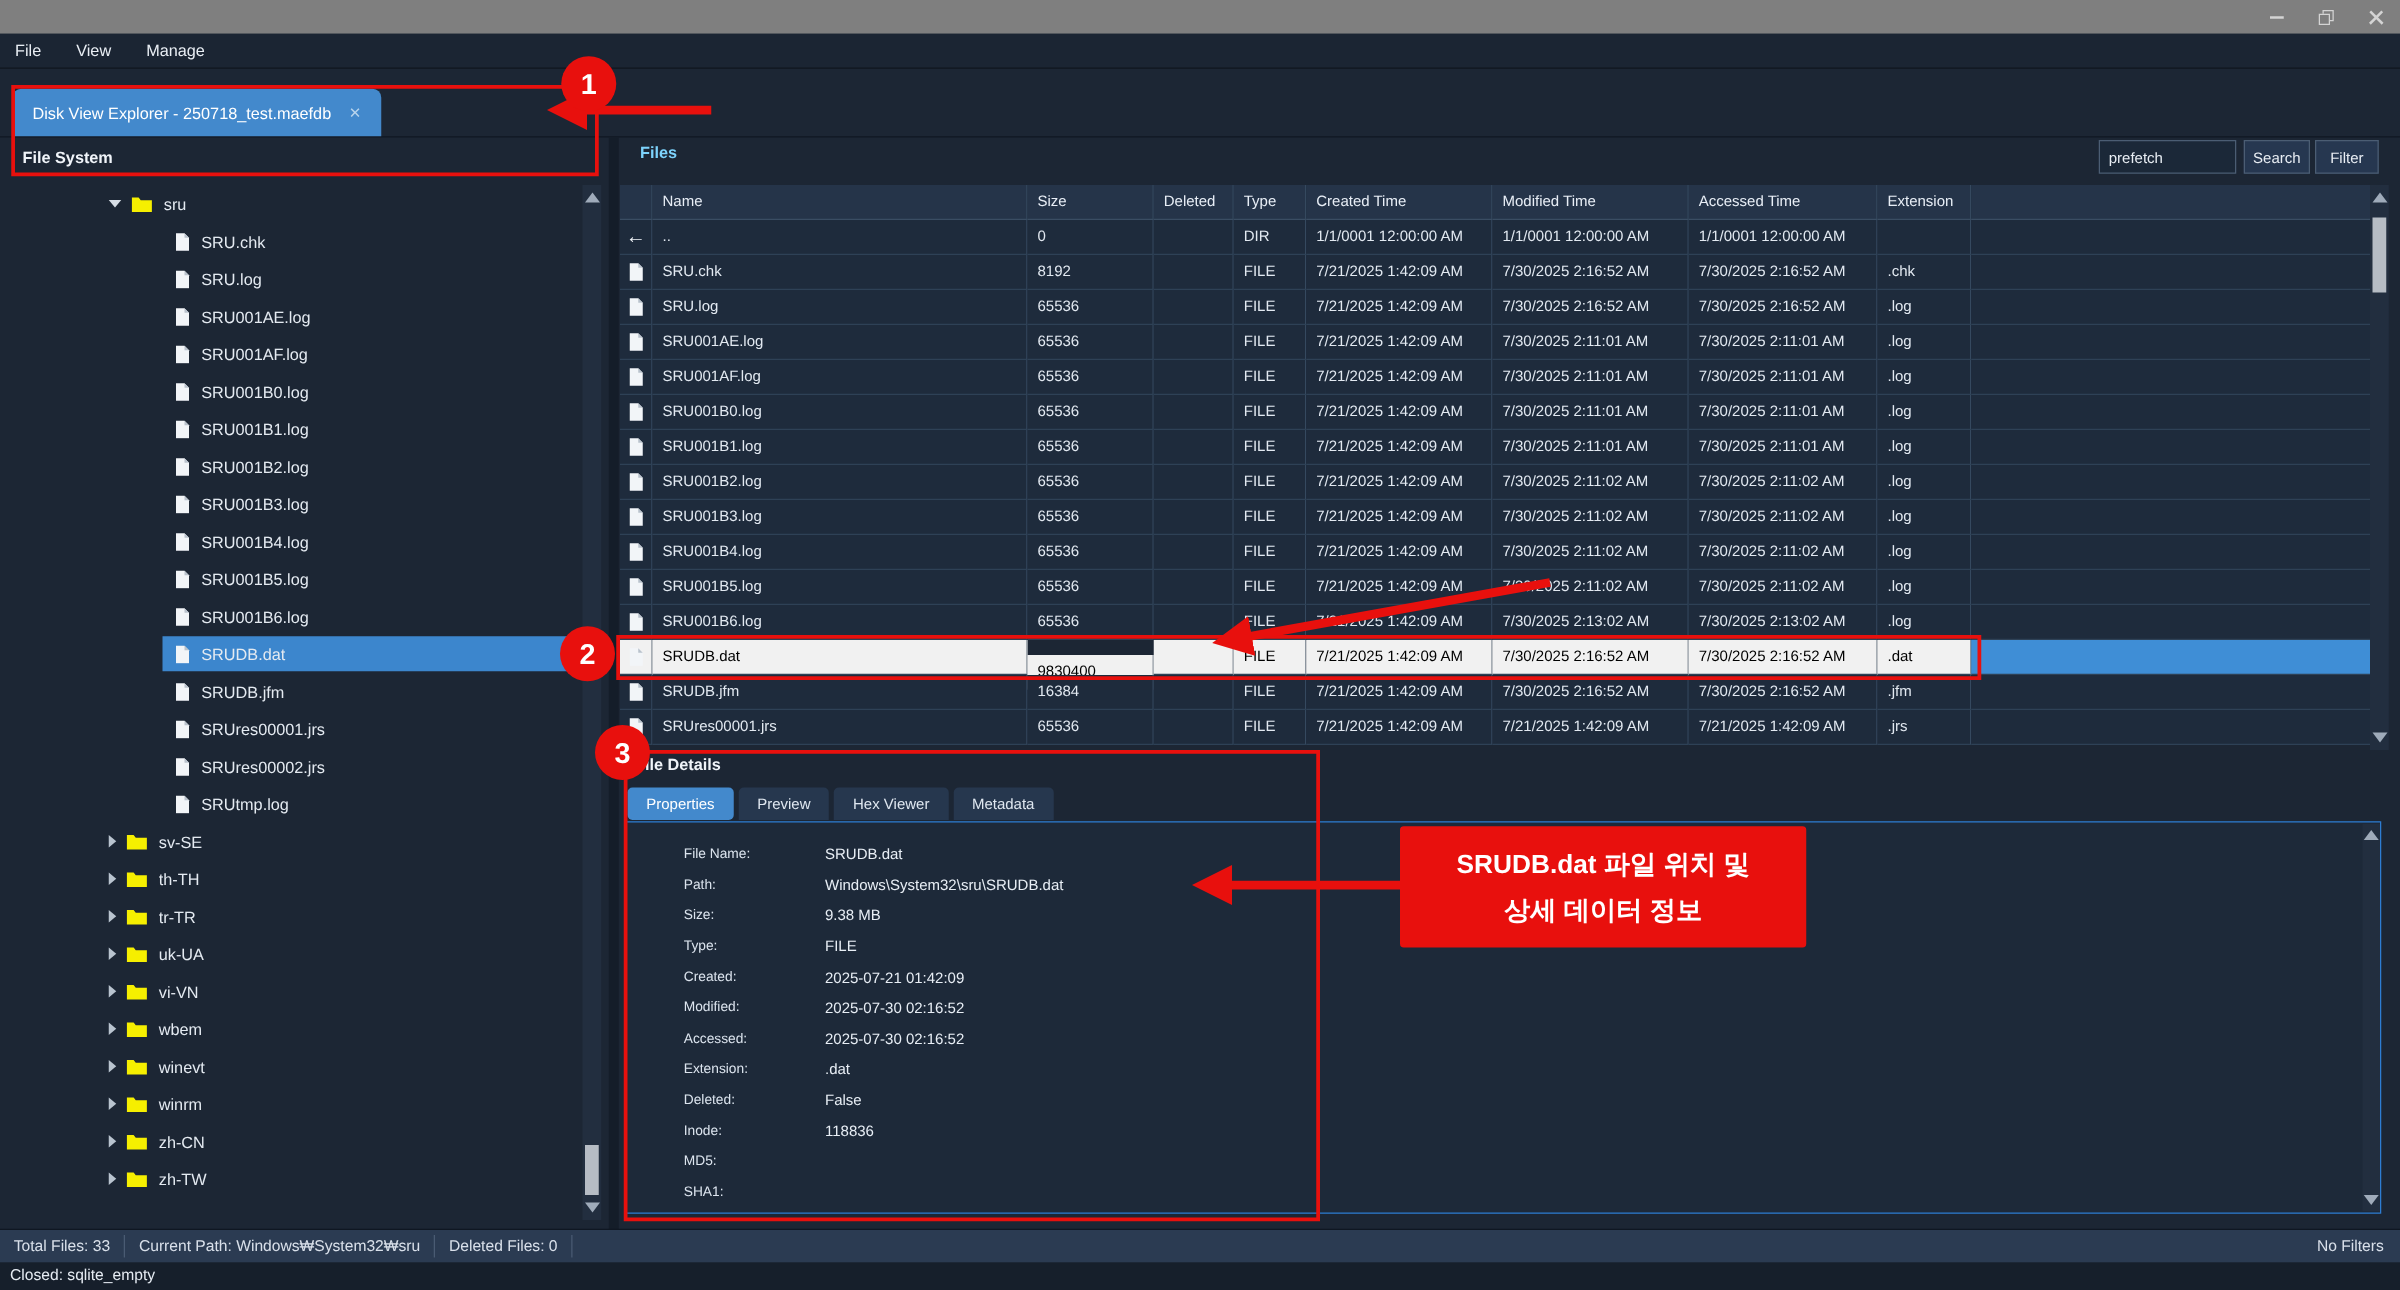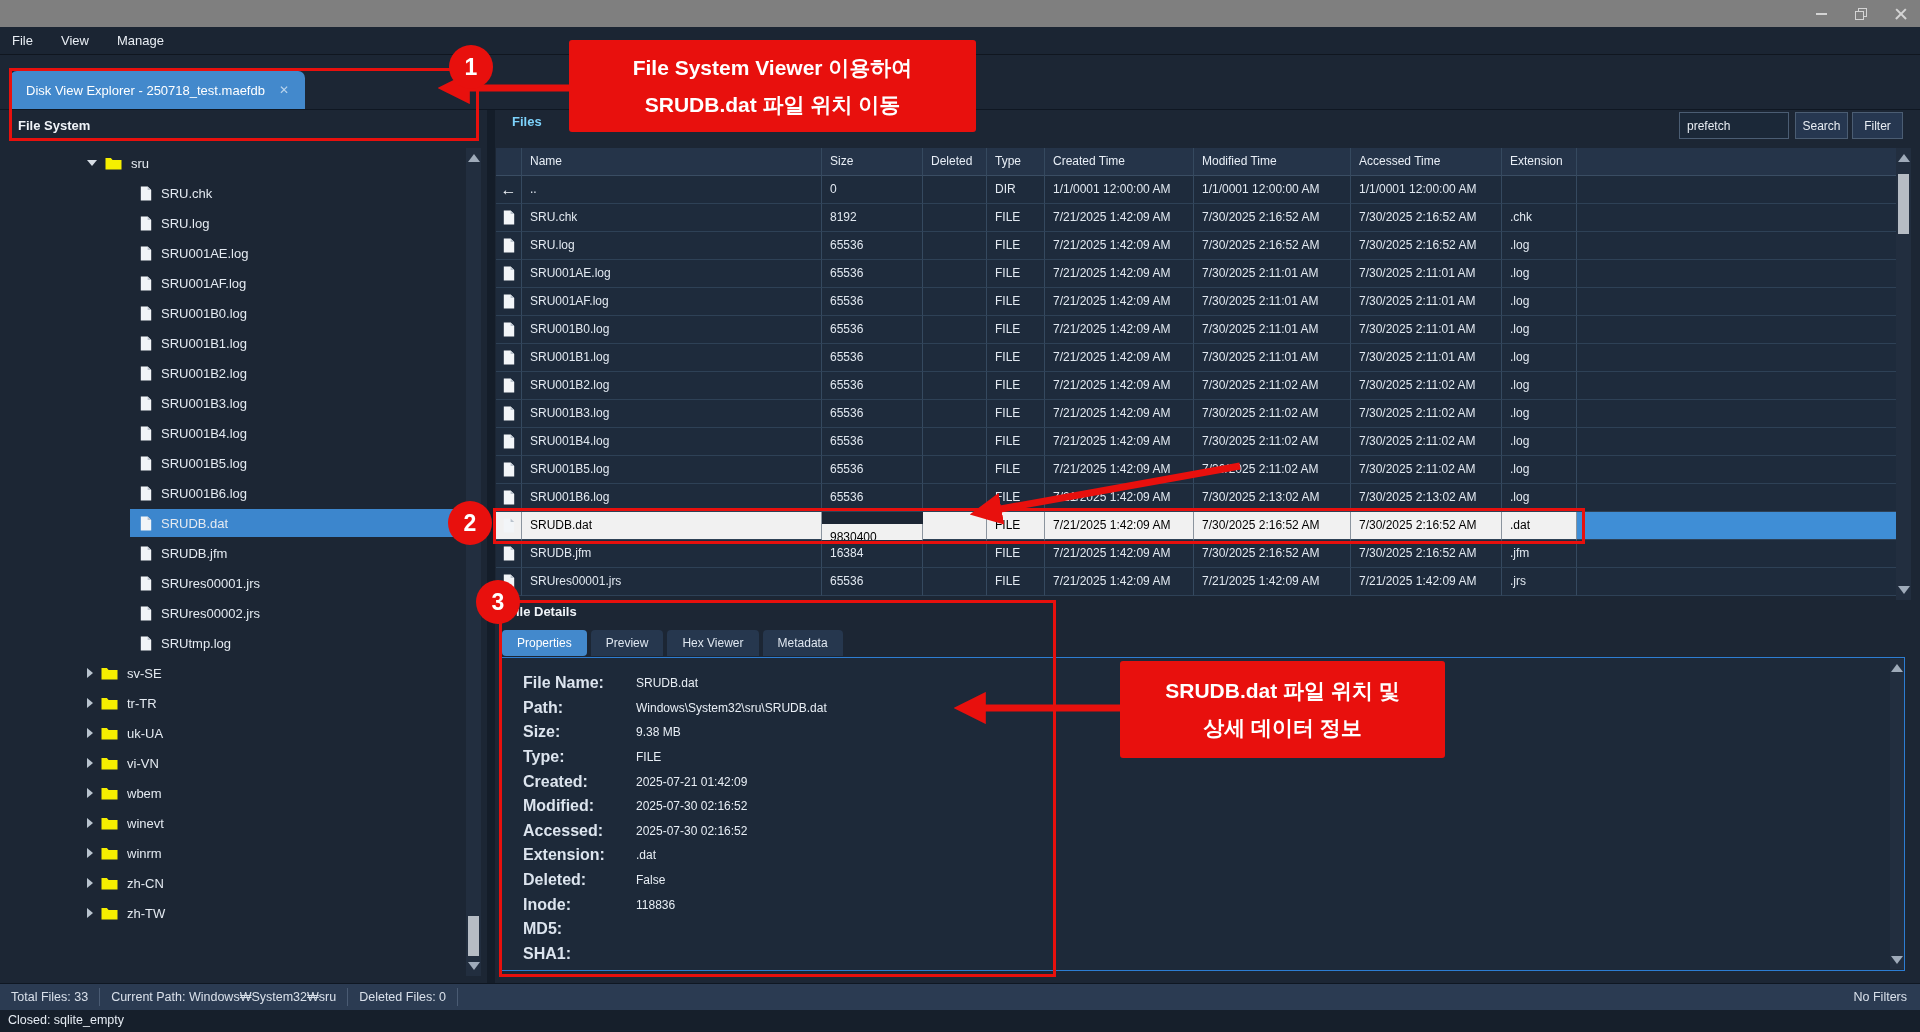--- a/index.html
+++ b/index.html
@@ -87,21 +87,21 @@
   
   .details-title { position:absolute; left:508px; top:604px; font-size:13px; font-weight:bold; color:#f0f4f9; }
   .dtabs { position:absolute; left:502px; top:630px; display:flex; gap:4px; }
   .dtab { height:26px; line-height:26px; padding:0 15px; font-size:12px; color:#dfe7f0;
           background:#26374e; border-radius:4px 4px 0 0; }
   .dtab.active { background:#4389cc; color:#fff; border-radius:4px; }
   .details-box { position:absolute; left:500px; top:657px; width:1405px; height:314px;
                  border:1px solid #2d7dd2; background:#1d2939; }
   .props { position:absolute; left:22px; top:13px; }
   .prow { display:flex; height:24.6px; align-items:center; }
-  .plabel { width:113px; font-size:16px; font-weight:bold; color:#dce4ee; }
+  .plabel { width:113px; font-size:11px; font-weight:normal; color:#dce4ee;margin-left:24px; }
   .pvalue { font-size:12px; color:#e8eef5; }
 
   
   .statusbar { position:absolute; left:0; top:984px; width:1920px; height:26px; background:#2b3b52;
                display:flex; align-items:center; font-size:12.5px; color:#d9e0ea; }
   .sseg { padding:0 11px; height:18px; line-height:18px; border-right:1px solid #4a5b73; }
   .sseg:first-child { margin-left:2px; }
   .sright { position:absolute; right:13px; font-size:12.5px; color:#d9e0ea; }
   .footer { position:absolute; left:0; top:1010px; width:1920px; height:22px; background:#161f2b;
             font-size:12.5px; color:#e6ecf3; line-height:21px; padding-left:8px; }
@@ -366,20 +366,31 @@
         </div>
       </div>
       <div class="tree-row">
         <div class="tr-content" style="padding-left: 82px;">
           <span class="chev chev-right"></span>
           <span class="tree-icon">
             <svg width="17" height="13" viewBox="0 0 17 13">
               <path d="M0.5 1 h5.4 l1.7 2.1 h8.9 v9.4 h-16 z" fill="#f6ef00"></path>
             </svg>
           </span>
+          <span>th-TH</span>
+        </div>
+      </div>
+      <div class="tree-row">
+        <div class="tr-content" style="padding-left: 82px;">
+          <span class="chev chev-right"></span>
+          <span class="tree-icon">
+            <svg width="17" height="13" viewBox="0 0 17 13">
+              <path d="M0.5 1 h5.4 l1.7 2.1 h8.9 v9.4 h-16 z" fill="#f6ef00"></path>
+            </svg>
+          </span>
           <span>tr-TR</span>
         </div>
       </div>
       <div class="tree-row">
         <div class="tr-content" style="padding-left: 82px;">
           <span class="chev chev-right"></span>
           <span class="tree-icon">
             <svg width="17" height="13" viewBox="0 0 17 13">
               <path d="M0.5 1 h5.4 l1.7 2.1 h8.9 v9.4 h-16 z" fill="#f6ef00"></path>
             </svg>
@@ -825,22 +836,18 @@
     </defs>
     <line x1="569" y1="88" x2="446" y2="88" stroke="#e8100d" stroke-width="7" marker-end="url(#ah)"></line>
     <line x1="1240" y1="466" x2="978" y2="513" stroke="#e8100d" stroke-width="7" marker-end="url(#ah)"></line>
     <line x1="1120" y1="708" x2="962" y2="708" stroke="#e8100d" stroke-width="7" marker-end="url(#ah)"></line>
   </svg>
 
   <div class="ann badge badge1">1</div>
   <div class="ann badge badge2">2</div>
   <div class="ann badge badge3">3</div>
 
-  <div class="ann note note1">
-    <div>File System Viewer 이용하여</div>
-    <div>SRUDB.dat 파일 위치 이동</div>
-  </div>
   <div class="ann note note3">
     <div>SRUDB.dat 파일 위치 및</div>
     <div>상세 데이터 정보</div>
   </div>
 
 </div>
 
 </body></html>

